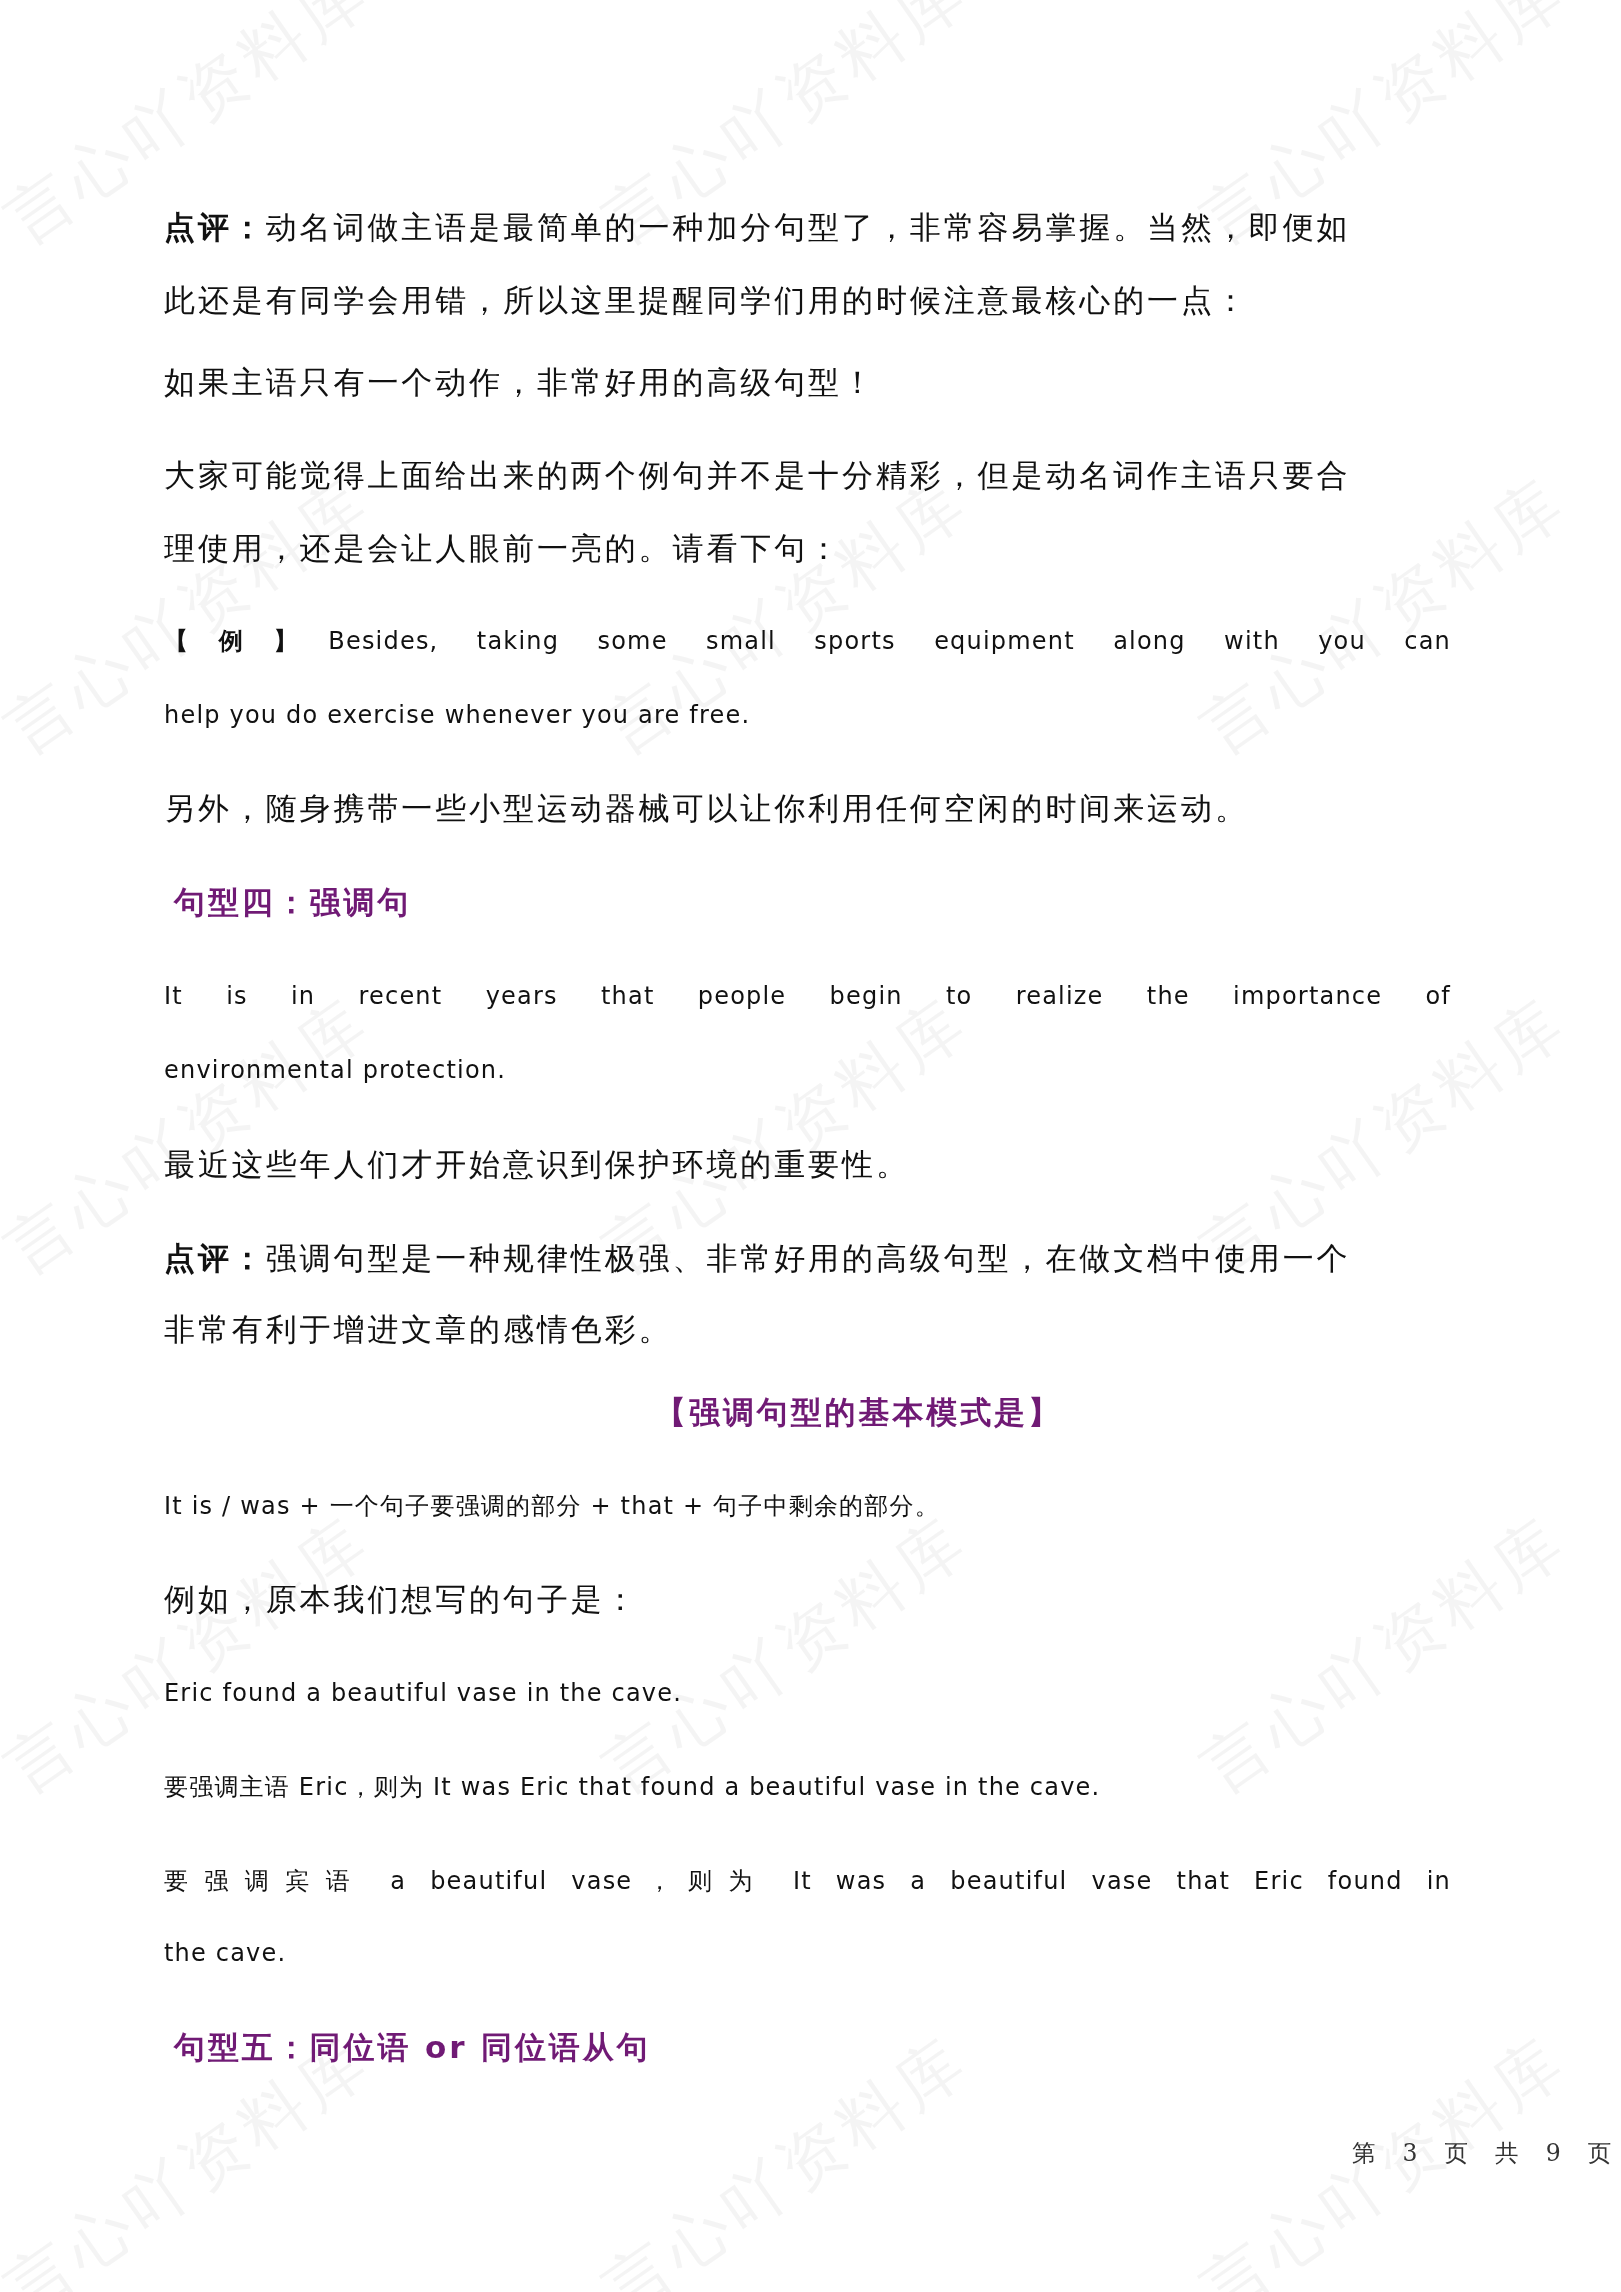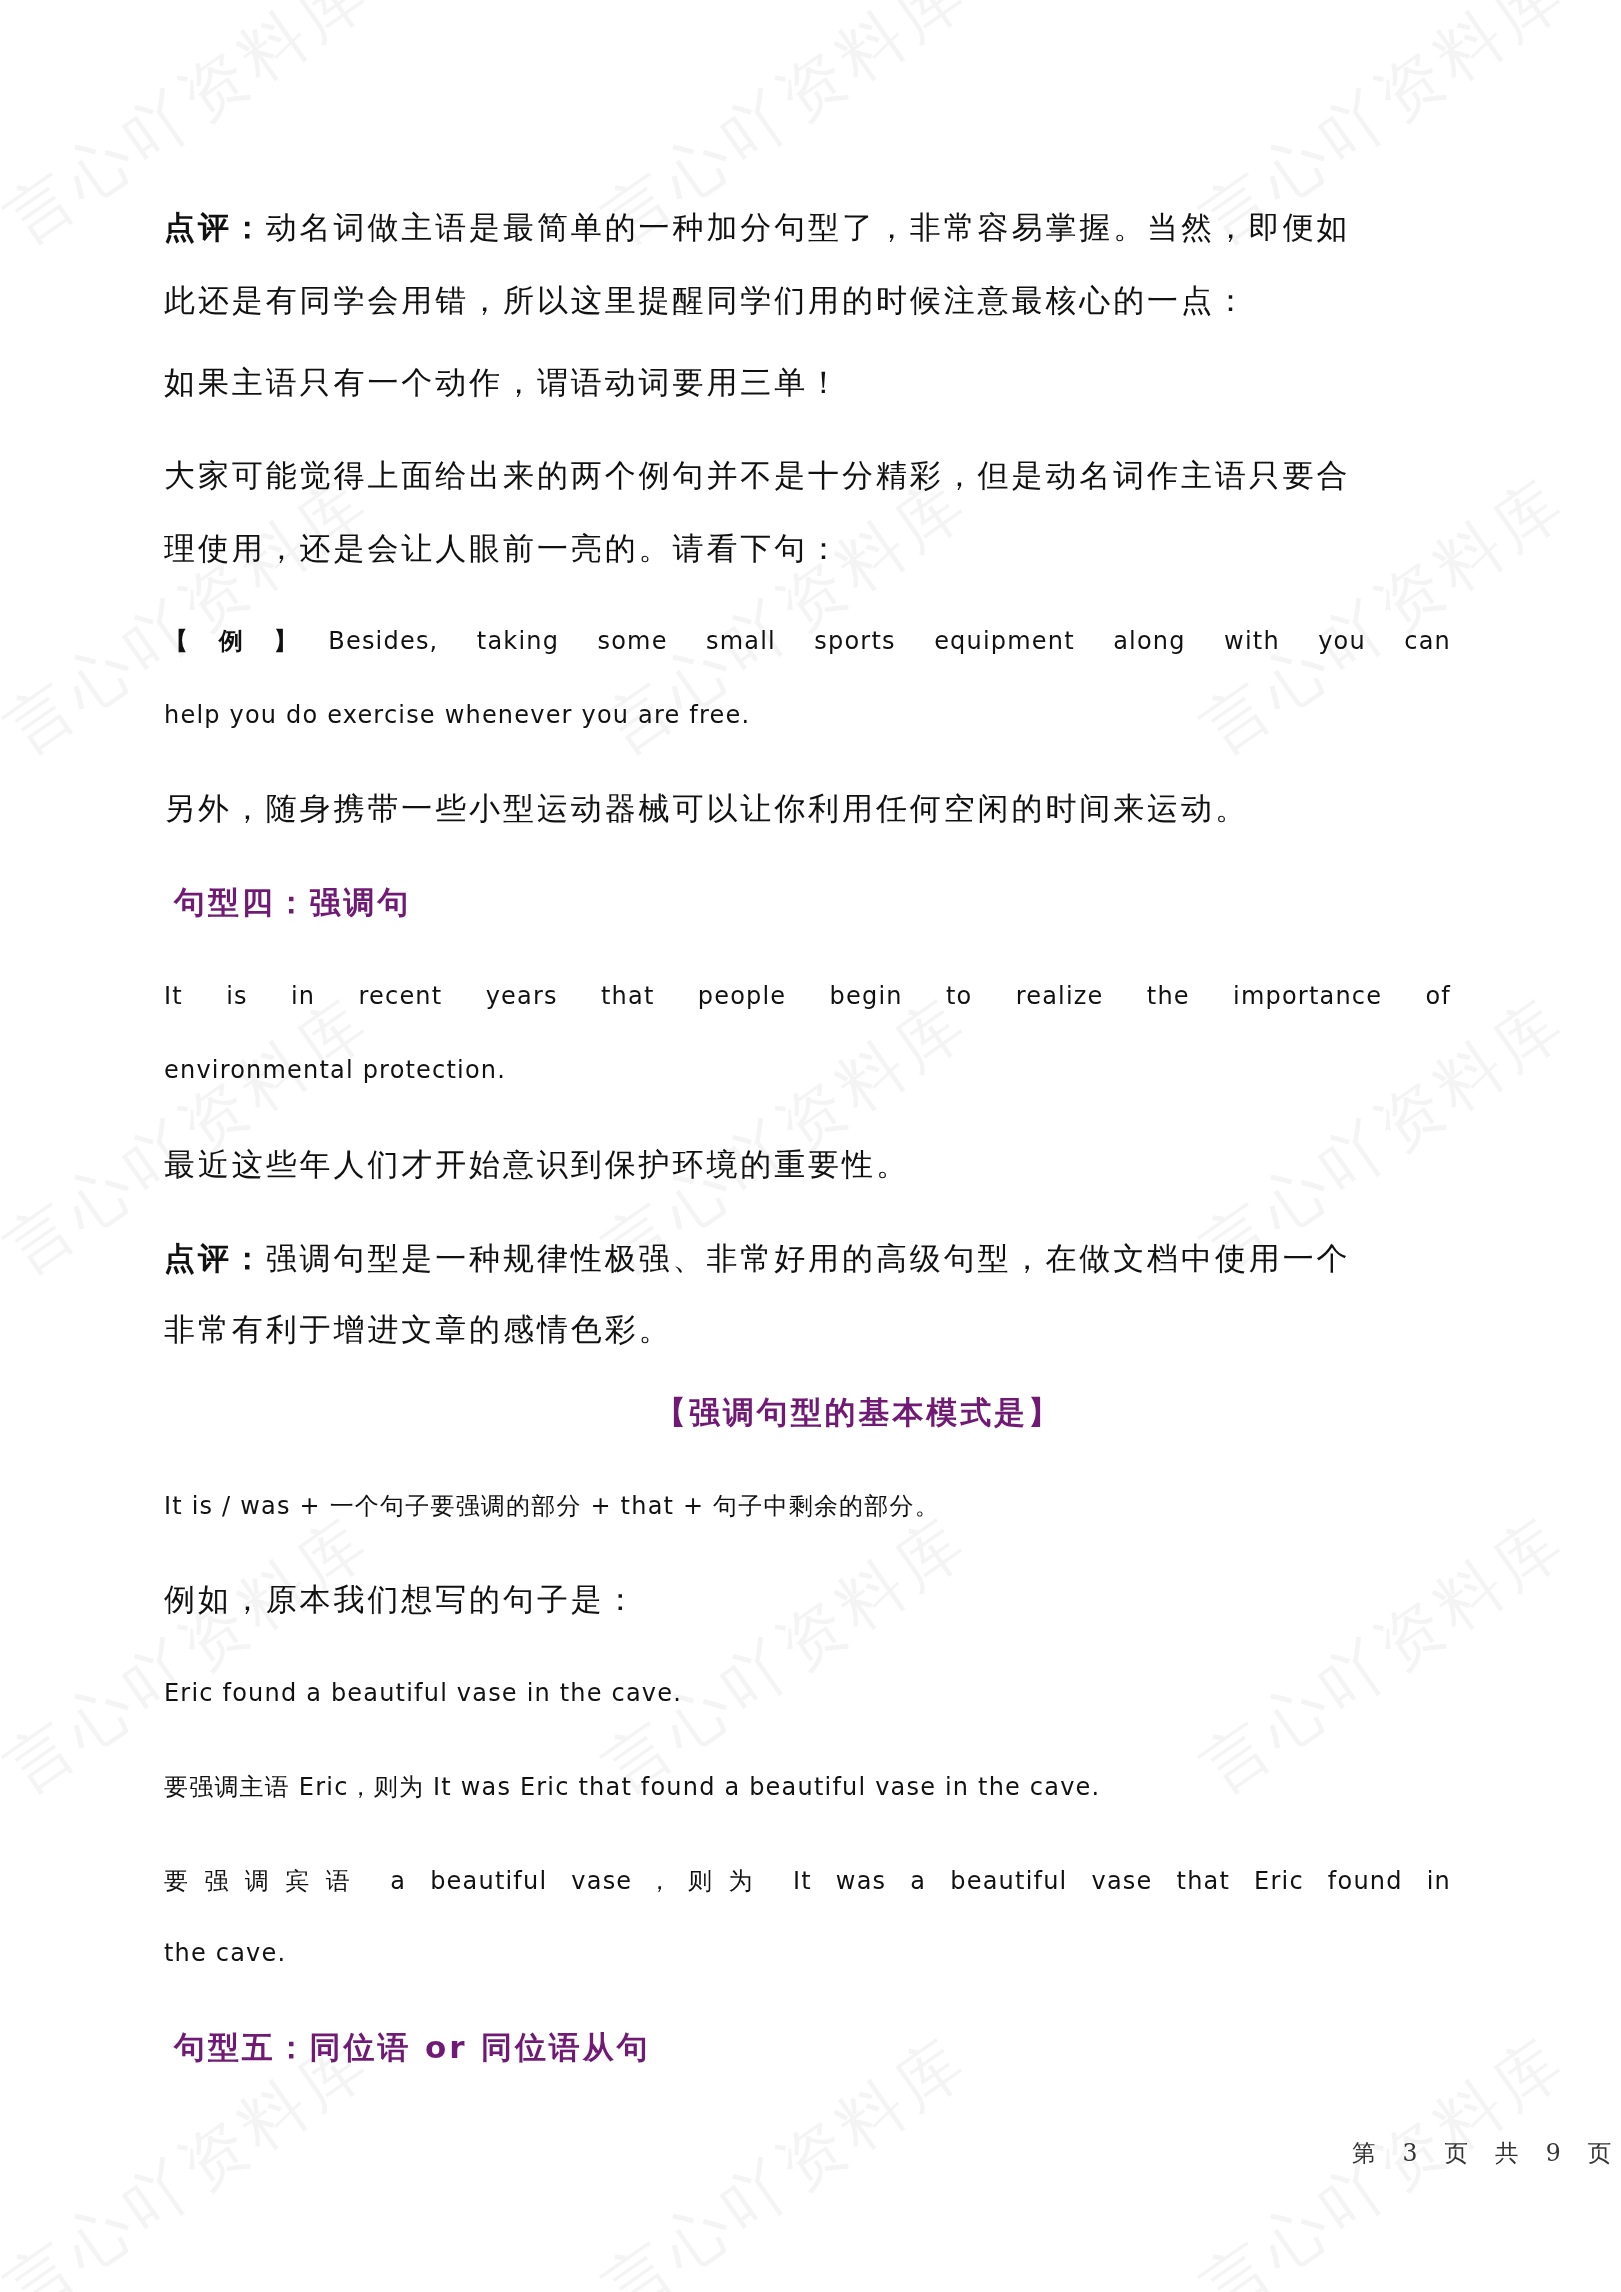--- a/index.html
+++ b/index.html
@@ -51,21 +51,21 @@
 <div class="wm" style="left:637px;top:2245px;">言心吖资料库</div>
 <div class="wm" style="left:1235px;top:2245px;">言心吖资料库</div>
 
 <div>
 
   <div class="line" style="top:206px;">
     <span class="bold">点评：</span><span>动名词做主语是最简单的一种加分句型了，非常容易掌握。当然，即便如</span>
   </div>
   <div class="line" style="top:279px;">此还是有同学会用错，所以这里提醒同学们用的时候注意最核心的一点：</div>
 
-  <div class="line" style="top:361px;">如果主语只有一个动作，谓语动词要用三单！</div>
+  <div class="line" style="top:361px;">如果主语只有一个动作，非常好用的高级句型！</div>
 
   <div class="line" style="top:454px;">大家可能觉得上面给出来的两个例句并不是十分精彩，但是动名词作主语只要合</div>
   <div class="line" style="top:527px;">理使用，还是会让人眼前一亮的。请看下句：</div>
 
   <div class="line en justify" style="top:620px;">
     <span class="bold">【例】</span><span>Besides, taking some small sports equipment along with you can</span>
   </div>
   <div class="line en" style="top:694px;">help you do exercise whenever you are free.</div>
 
   <div class="line" style="top:787px;">另外，随身携带一些小型运动器械可以让你利用任何空闲的时间来运动。</div>

